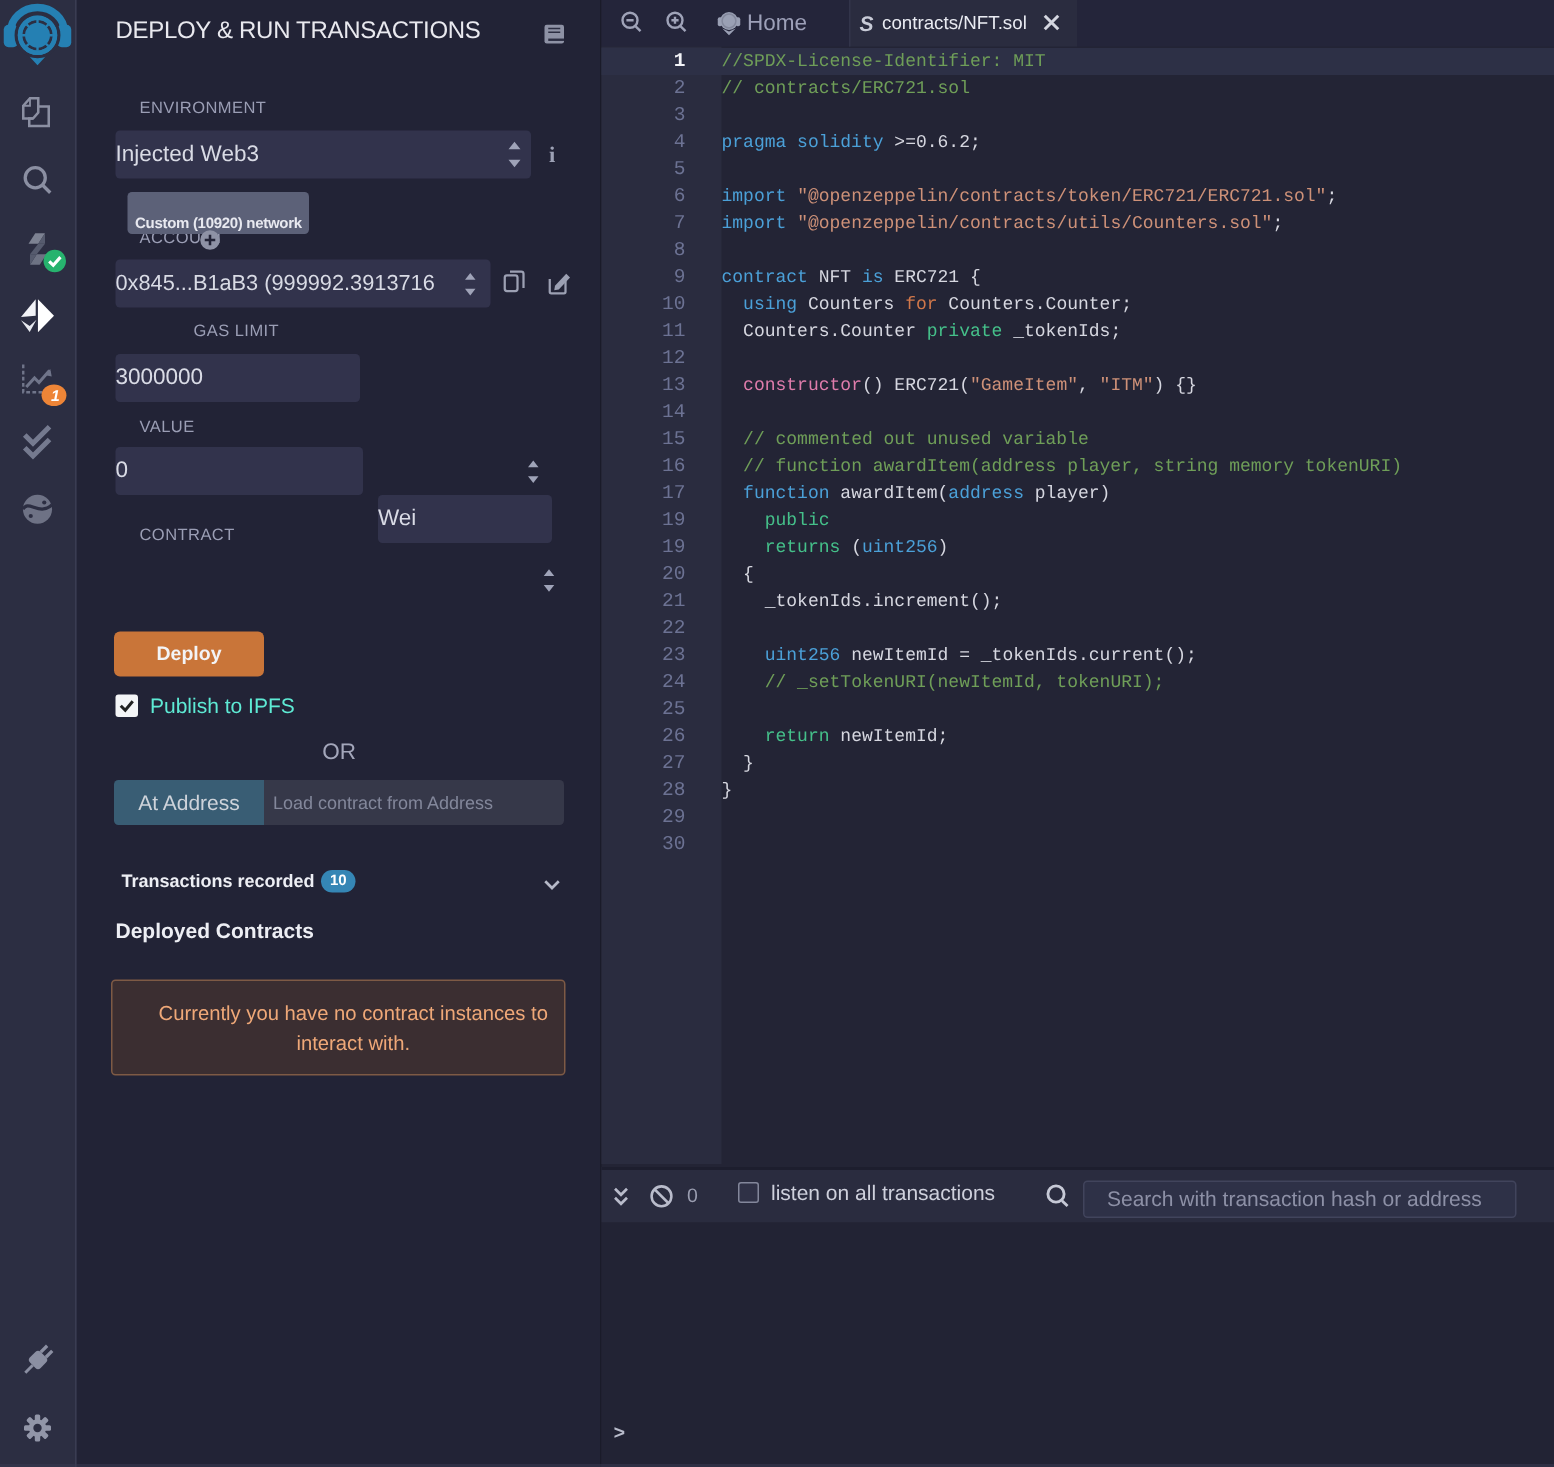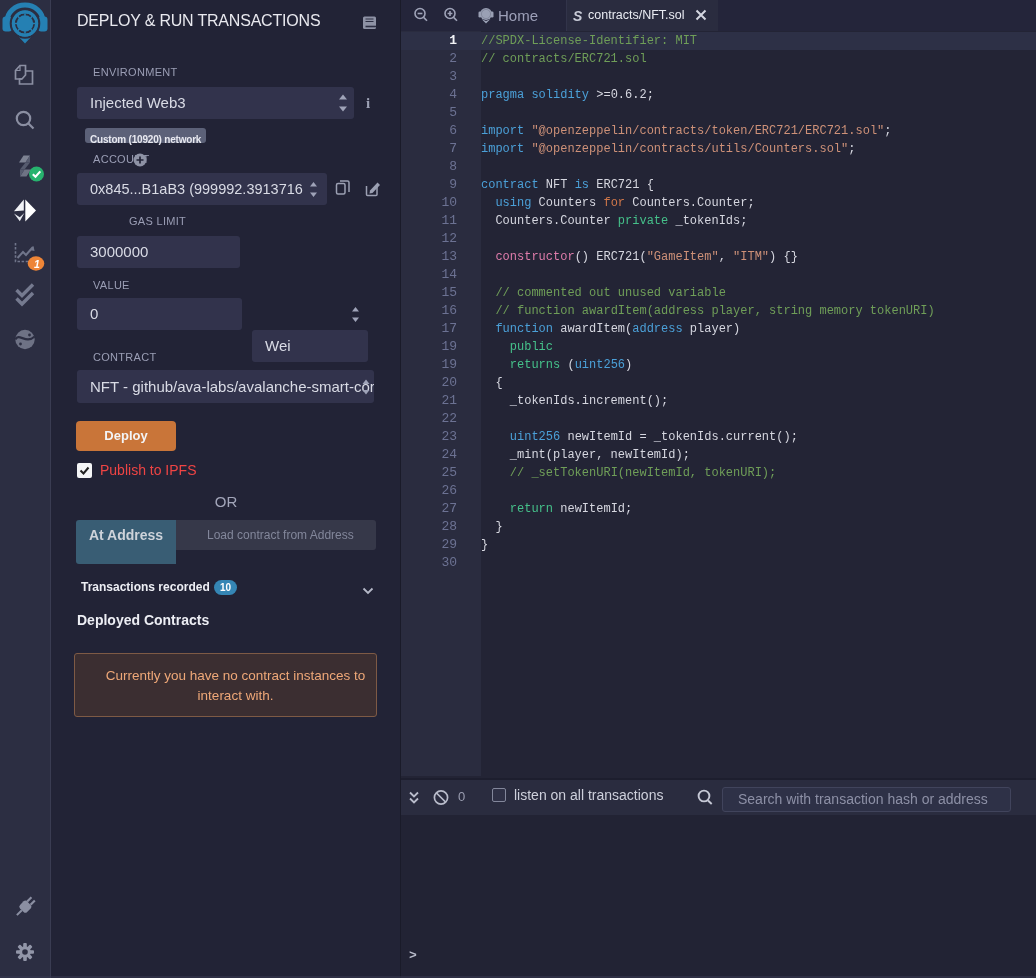--- a/index.html
+++ b/index.html
@@ -6,29 +6,29 @@
 html,body { width:1036px; height:978px; overflow:hidden; background:#222336; font-family:"Liberation Sans", sans-serif; }
 #app { position:relative; width:1036px; height:978px; }
 
 
 #iconbar { position:absolute; left:0; top:0; width:51px; height:978px; background:#2c2e42; border-right:1px solid #3a3c52; }
 
 
 #panel { position:absolute; left:52px; top:0; width:348px; height:978px; background:#222336; }
 #panel .title { position:absolute; left:25px; top:12px; font-size:16px; color:#e9e9ef; letter-spacing:-0.2px; }
 .lbl { position:absolute; left:41px; font-size:11px; color:#9b9eb5; letter-spacing:0.3px; }
-.inp { position:absolute; background:#32334c; border-radius:3px; color:#d9dbe5; font-size:15px; line-height:32px; padding-left:13px; white-space:nowrap; overflow:hidden; }
-.badge-net { position:absolute; left:33px; top:128px; height:15px; background:#5c6178; border-radius:3px; color:#e8e9f0; font-size:10px; font-weight:bold; line-height:15px; padding:4px 5px; letter-spacing:-0.2px; }
+.inp { position:absolute; background:#32334c; border-radius:3px; color:#d9dbe5; font-size:15px; line-height:32px; white-space:nowrap; overflow:hidden; }
+.badge-net { position:absolute; left:33px; top:128px; height:15px; background:#5c6178; border-radius:3px; color:#e8e9f0; font-size:10px; font-weight:bold; line-height:15px; padding:14px 5px; letter-spacing:-0.2px; }
 #deploybtn { position:absolute; left:24px; top:421px; width:100px; height:30px; background:#c97539; border-radius:4px; color:#f3f4f6; font-size:13px; font-weight:bold; text-align:center; line-height:30px; }
 #ipfsbox { position:absolute; left:25px; top:463px; width:15px; height:15px; background:#f4f5f7; border-radius:2px; }
 #ipfsbox svg { position:absolute; left:1px; top:1px; }
-#ipfslbl { position:absolute; left:48px; top:462px; font-size:14px; color:#ef4444; }
+#ipfslbl { position:absolute; left:48px; top:462px; font-size:14px; color:#5eead4; }
 #orlbl { position:absolute; left:0; top:493px; width:348px; text-align:center; font-size:15px; color:#a3a6ba; }
-#atbtn { position:absolute; left:24px; top:520px; width:100px; height:44px; background:#395d74; border-radius:3px 0 0 3px; color:#ced3da; font-size:14px; font-weight:bold; text-align:center; line-height:30px; }
-#atinp { position:absolute; left:124px; top:520px; width:200px; height:30px; background:#363849; border-radius:0 3px 3px 0; color:#83879b; font-size:12px; line-height:30px; padding-left:31px; }
+#atbtn { position:absolute; left:24px; top:520px; width:100px; height:30px; background:#395d74; border-radius:3px 0 0 3px; color:#ced3da; font-size:14px; font-weight:normal; text-align:center; line-height:30px; }
+#atinp { position:absolute; left:124px; top:520px; width:200px; height:30px; background:#363849; border-radius:0 3px 3px 0; color:#83879b; font-size:12px; line-height:30px; padding-left:6px; }
 #txrec { position:absolute; left:29px; top:580px; font-size:12px; font-weight:bold; color:#edeef4; }
 #txbadge { position:absolute; left:162px; top:580px; min-width:23px; height:15px; background:#3586b5; border-radius:8px; color:#fff; font-size:10px; font-weight:bold; text-align:center; line-height:15px; padding:0 4px; }
 #txchev { position:absolute; left:310px; top:581px; }
 #depcon { position:absolute; left:25px; top:612px; font-size:14px; font-weight:bold; color:#edeef4; }
 #alert { position:absolute; left:22px; top:653px; width:303px; height:64px; background:#3b2e31; border:1px solid #7e5a45; border-radius:3px; color:#efa878; font-size:13.5px; text-align:center; padding-top:12px; line-height:20px;padding-left:20px; }
 
 
 #main { position:absolute; left:400px; top:0; width:636px; height:978px; background:#232435; border-left:1px solid #1a1b29; }
 #tabbar { position:absolute; left:0; top:0; width:635px; height:31px; background:#24253a; }
 #tab-active { position:absolute; left:165px; top:0; width:152px; height:31px; background:#2a2c3f; border-left:1px solid #32344a; }
@@ -152,21 +152,20 @@
     <div class="lbl" style="top:66px;">ENVIRONMENT</div>
     <div class="inp" style="left:25px; top:87px; width:277px; height:32px;">Injected Web3</div>
     <div class="lbl" style="top:153px;">ACCOUNT</div>
     <div class="inp" style="left:25px; top:173px; width:250px; height:32px; font-size:14.5px;">0x845...B1aB3 (999992.3913716</div>
     <div class="lbl" style="top:215px;margin-left:36px;">GAS LIMIT</div>
     <div class="inp" style="left:25px; top:236px; width:163px; height:32px;">3000000</div>
     <div class="lbl" style="top:279px;">VALUE</div>
     <div class="inp" style="left:25px; top:298px; width:165px; height:32px;">0</div>
     <div class="inp" style="left:200px; top:298px; width:116px; height:32px;margin-top:32px;">Wei</div>
     <div class="lbl" style="top:351px;">CONTRACT</div>
-    <div class="inp" style="left:25px; top:370px; width:297px; height:33px; line-height:33px;">NFT - github/ava-labs/avalanche-smart-cor</div>
     <div class="badge-net">Custom (10920) network</div>
     <div id="deploybtn">Deploy</div>
     <div id="ipfsbox">
         <svg width="13" height="13" viewBox="0 0 13 13">
           <path d="M2.5 6.5 L5.5 9.5 L10.5 3.5" stroke="#222" stroke-width="2" fill="none"></path>
         </svg>
       </div>
     <div id="ipfslbl">Publish to IPFS</div>
     <div id="orlbl">OR</div>
     <div id="atbtn">At Address</div>
@@ -274,21 +273,20 @@
 <div>&nbsp;</div>
 <div>  <span class="c">// commented out unused variable</span></div>
 <div>  <span class="c">// function awardItem(address player, string memory tokenURI)</span></div>
 <div>  <span class="k">function</span> awardItem(<span class="k">address</span> player)</div>
 <div>    <span class="g">public</span></div>
 <div>    <span class="g">returns</span> (<span class="k">uint256</span>)</div>
 <div>  {</div>
 <div>    _tokenIds.increment();</div>
 <div>&nbsp;</div>
 <div>    <span class="k">uint256</span> newItemId = _tokenIds.current();</div>
-<div>    _mint(player, newItemId);</div>
 <div>    <span class="c">// _setTokenURI(newItemId, tokenURI);</span></div>
 <div>&nbsp;</div>
 <div>    <span class="g">return</span> newItemId;</div>
 <div>  }</div>
 <div>}</div>
 <div>&nbsp;</div>
         </div>
     </div>
     <div id="tabbar">
       <div id="tab-active">

